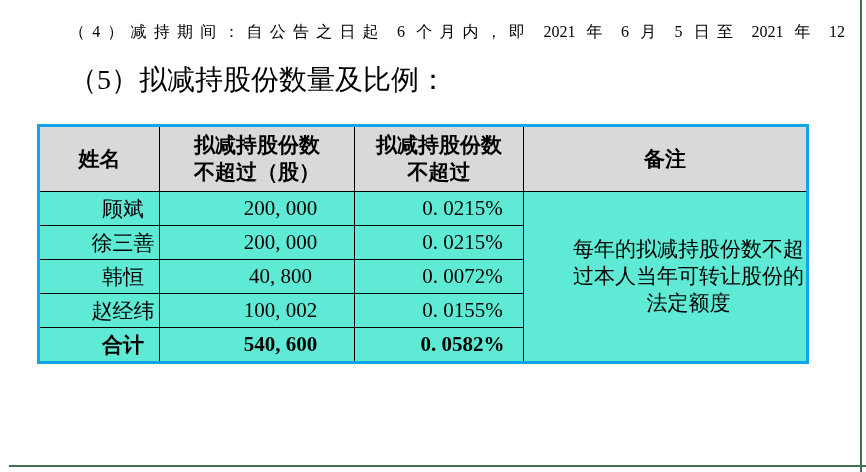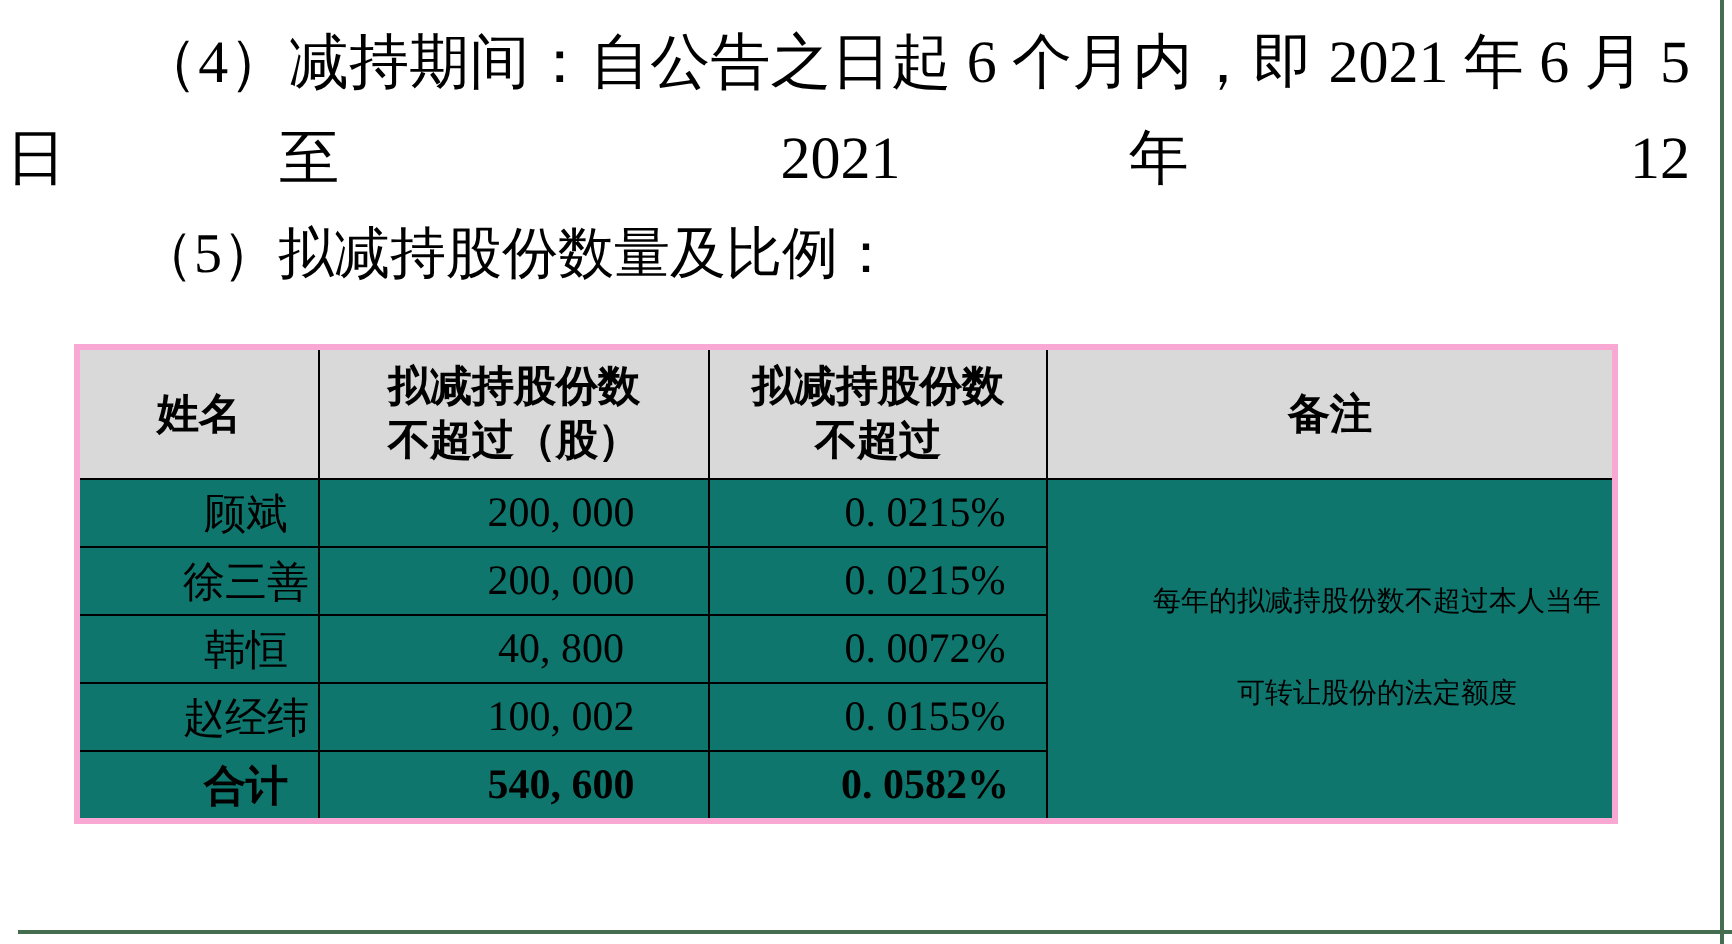--- a/index.html
+++ b/index.html
@@ -17,21 +17,21 @@
     background:#456e50;
   }
   .page-edge-bottom{
     position:absolute;top:465px;left:9px;width:857px;height:2px;
     background:#456e50;
   }
   .doc{
     position:absolute;top:0;left:3px;width:842px;
   }
   .para{
-    font-size:30px;
+    font-size:16px;
     line-height:48px;
     text-align:justify;
   }
   .para .line{display:block;}
   .para .jline{text-align-last:justify;}
   .indent{text-indent:66px;}
   .para4{margin-top:8px;}
   .para5{
     font-size:28px;
     line-height:48px;
@@ -45,41 +45,41 @@
     table-layout:fixed;
     font-size:21px;
   }
   table.reduction th, table.reduction td{
     border:1.5px solid #000000;
     text-align:center;
     vertical-align:middle;
     padding:0;
     overflow:hidden;
   }
-  table.reduction{border:3px solid #f9a8d4;}
+  table.reduction{border:3px solid #0ea5e9;}
   table.reduction thead th{
     background:#d9d9d9;
     font-weight:bold;
     height:64px;
     line-height:27px;
   }
   table.reduction tbody td{
     height:33px;
-    background:#0f766e;
+    background:#5eead4;
     padding-left:47px;
   }
   tr.total-row td{
     font-weight:bold;
     height:36px;
   }
   td.remark-cell{
     text-align:left;
     padding:0 14px;
-    line-height:46px;
-    font-size:14px;
+    line-height:27px;
+    font-size:21px;
     margin-top:37px;
   }
   .col-name{width:121px;}
   .col-shares{width:195px;}
   .col-ratio{width:169px;}
   .col-remark{width:284px;}
 </style>
 </head>
 <body>
 

